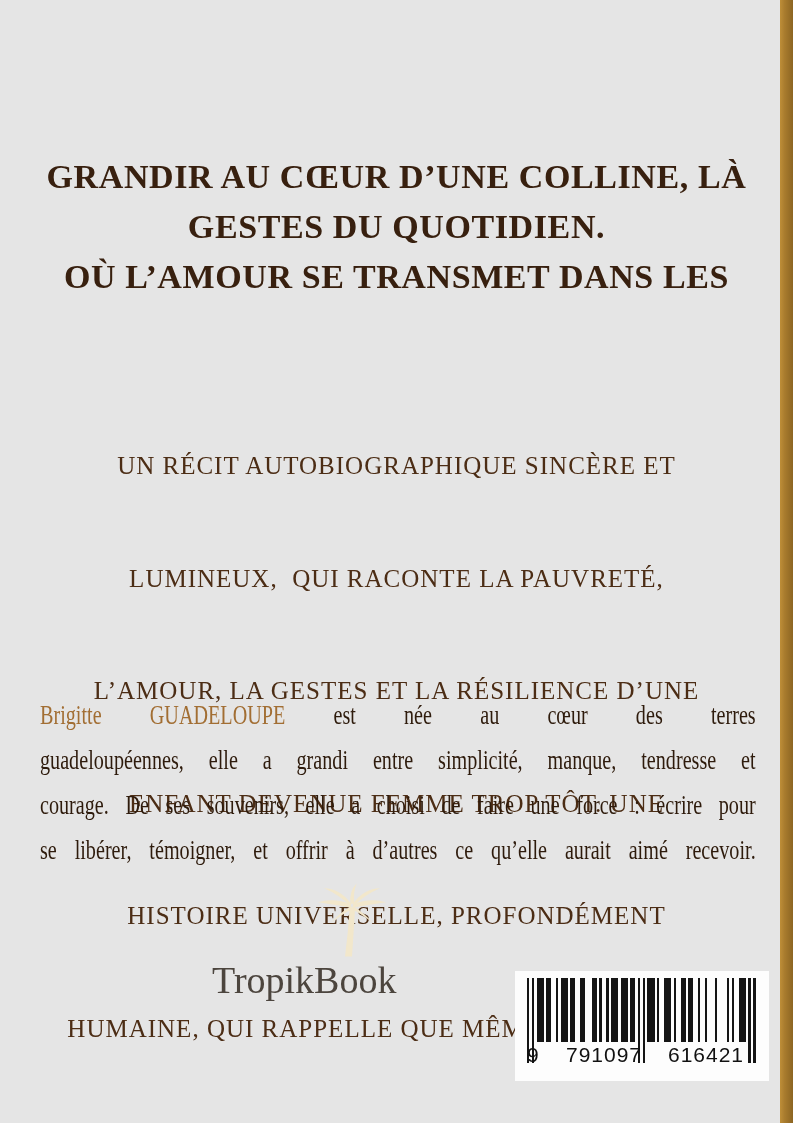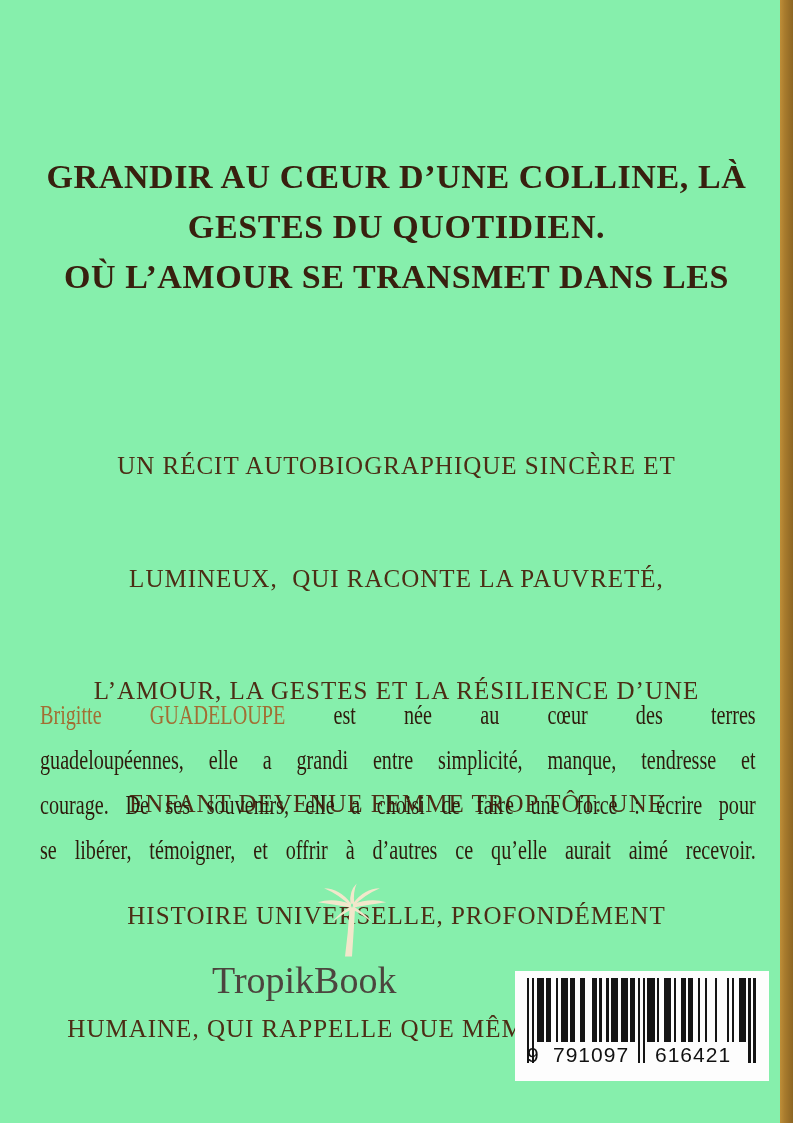--- a/index.html
+++ b/index.html
@@ -1,19 +1,19 @@
 <!DOCTYPE html>
 <html><head>
 <meta charset="utf-8">
 <style>
   html,body{margin:0;padding:0;}
   .page{
     position:relative;
     width:793px;height:1123px;
-    background:#86efac;
+    background:#e5e5e5;
     overflow:hidden;
     font-family:"Liberation Serif", serif;
   }
   
   .edge{
     position:absolute;top:0;right:0;width:13px;height:100%;
     background:linear-gradient(to right,#BE8E38 0%,#A97C2E 35%,#8C6522 100%);
   }
   
   .headline{
@@ -77,21 +77,21 @@
   .bars{display:flex;align-items:flex-start;height:64px;}
   .bc-m{width:2.42px;height:64px;flex:0 0 auto;}
   .bc-m.on{background:#151515;}
   .bc-m.guard{height:85px;}
   .digits{
     display:flex;margin-top:1px;
     font-family:"Liberation Sans", sans-serif;
     font-size:21px;color:#111;
   }
   .digits .d-first{width:26px;text-align:left;}
-  .digits .d-group{flex:1;text-align:left;letter-spacing:1px;}
+  .digits .d-group{flex:1;text-align:center;letter-spacing:1px;}
 </style>
 </head>
 <body>
 
 <div class="page">
 
   <div class="headline">
     <div>GRANDIR AU CŒUR D’UNE COLLINE, LÀ</div>
     <div>GESTES DU QUOTIDIEN.</div>
     <div>OÙ L’AMOUR SE TRANSMET DANS LES</div>

